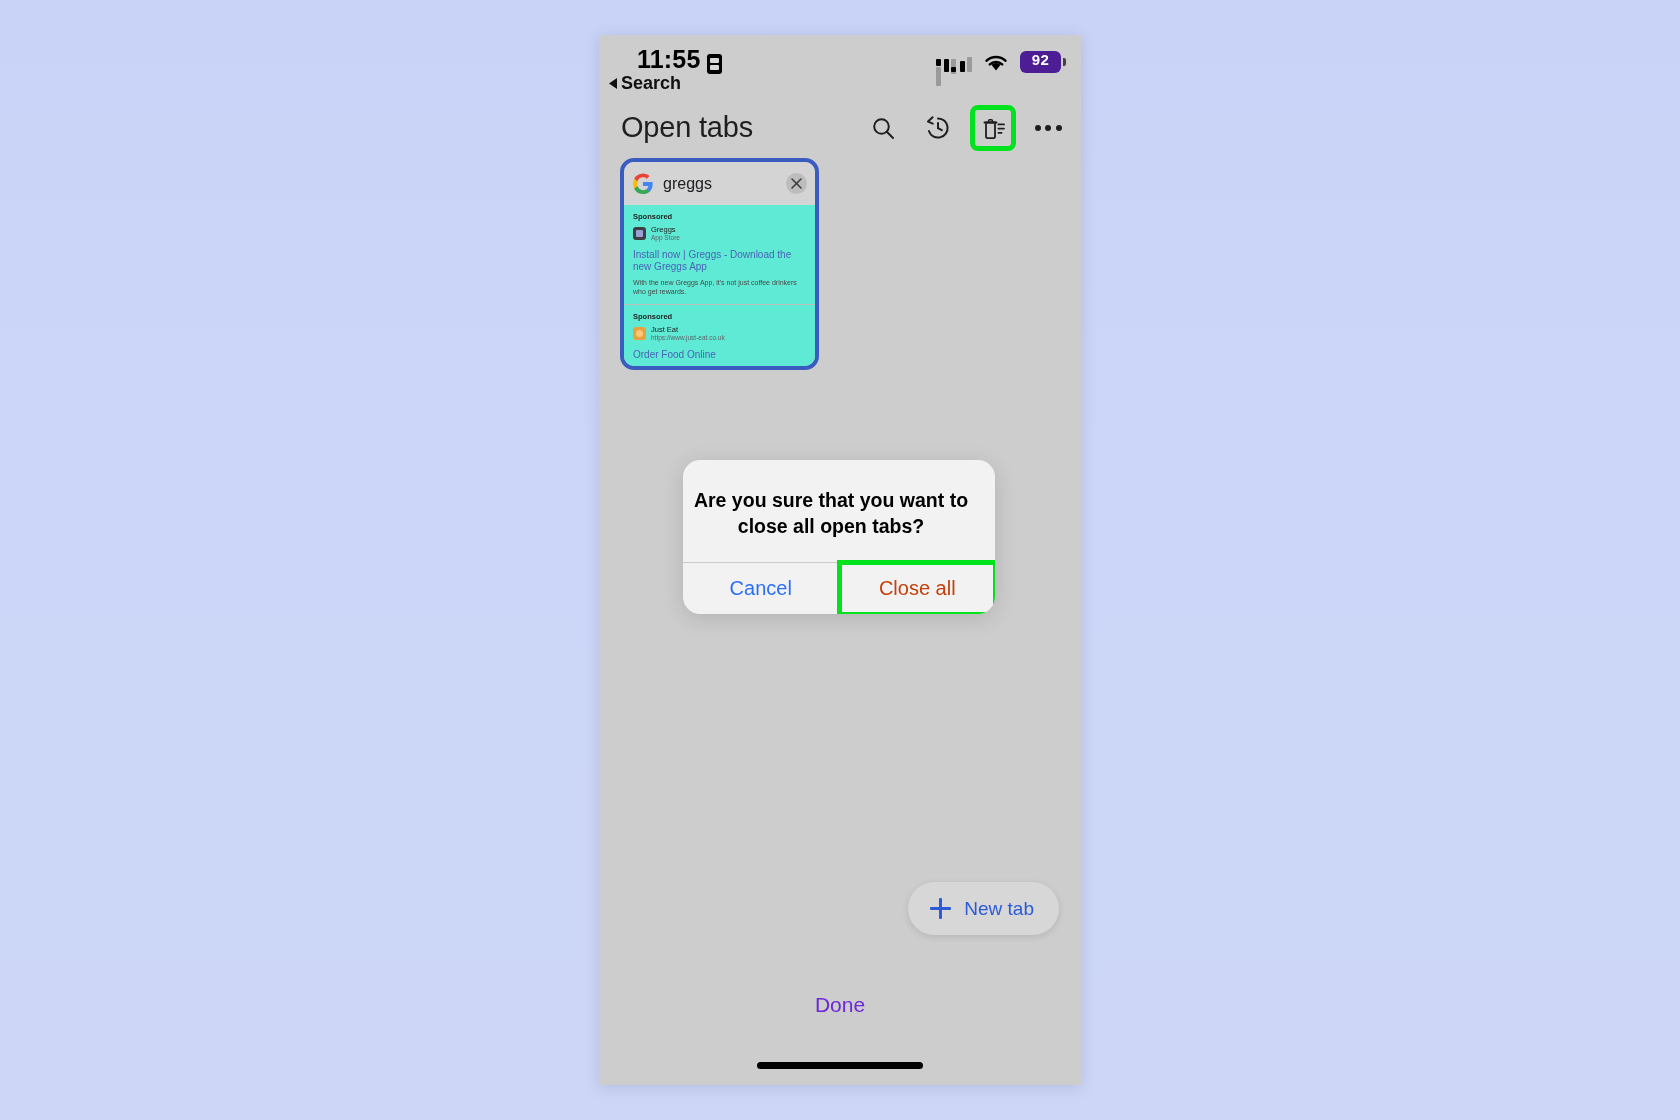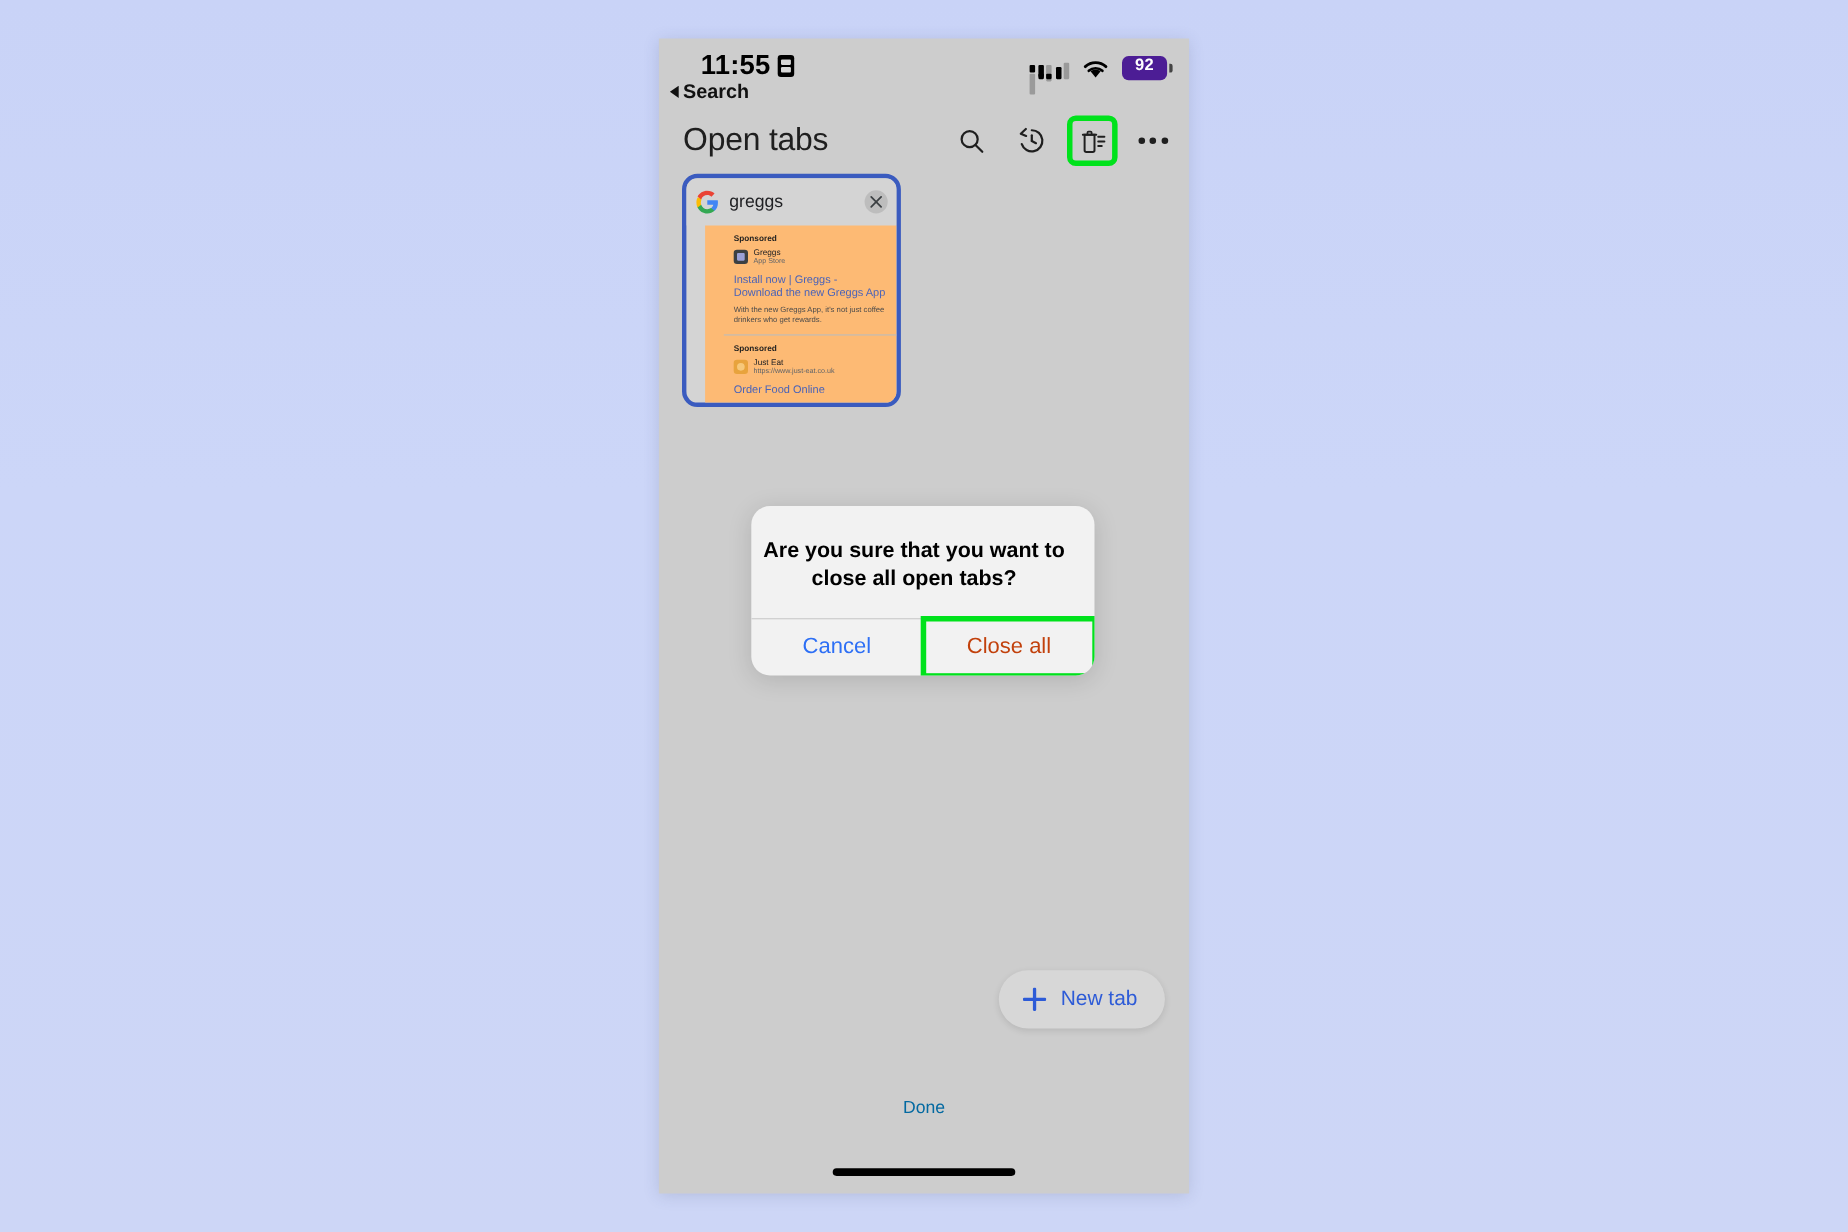--- a/index.html
+++ b/index.html
@@ -40,21 +40,21 @@
   }
   .sb-time {
     position: absolute;
     left: 38px;
     top: 10px;
     font-size: 25px;
     font-weight: bold;
     color: #000;
     letter-spacing: 0.2px;
     display: flex;
-    align-items: center;
+    align-items: flex-end;
     gap: 6px;
   }
   .sb-rec-icon {
     display: inline-block;
     width: 15px;
     height: 20px;
     border-radius: 3px;
     background: #000;
     position: relative;
   }
@@ -224,27 +224,26 @@
     border-radius: 50%;
     background: #bdbdbd;
     color: #3c4043;
     font-size: 14px;
     display: flex;
     align-items: center;
     justify-content: center;
     flex: none;
   }
   .tab-body {
-    background: #fdba74;
-    padding: 7px 9px 0 26px;
+    background: #5eead4;
+    padding: 7px 9px 0 9px;
     font-size: 7px;
     color: #3c4043;
     position: relative;
     height: 100%;
-    margin-left: 17px;
   }
   .sponsored {
     font-size: 7.5px;
     font-weight: bold;
     color: #1f1f1f;
     margin-bottom: 4px;
   }
   .adv-row {
     display: flex;
     align-items: center;
@@ -370,22 +369,22 @@
   .plus-icon::after { left: 9px; top: 0; width: 3px; height: 21px; }
   .newtab-label {
     font-size: 19px;
     color: #2d5bd7;
   }
   .done-btn {
     position: absolute;
     left: 0; right: 0;
     bottom: 68px;
     text-align: center;
-    font-size: 16px;
-    color: #0369a1;
+    font-size: 21px;
+    color: #6d28d9;
   }
   .home-indicator {
     position: absolute;
     left: 50%;
     transform: translateX(-50%);
     bottom: 16px;
     width: 166px;
     height: 7px;
     border-radius: 4px;
     background: #000;

